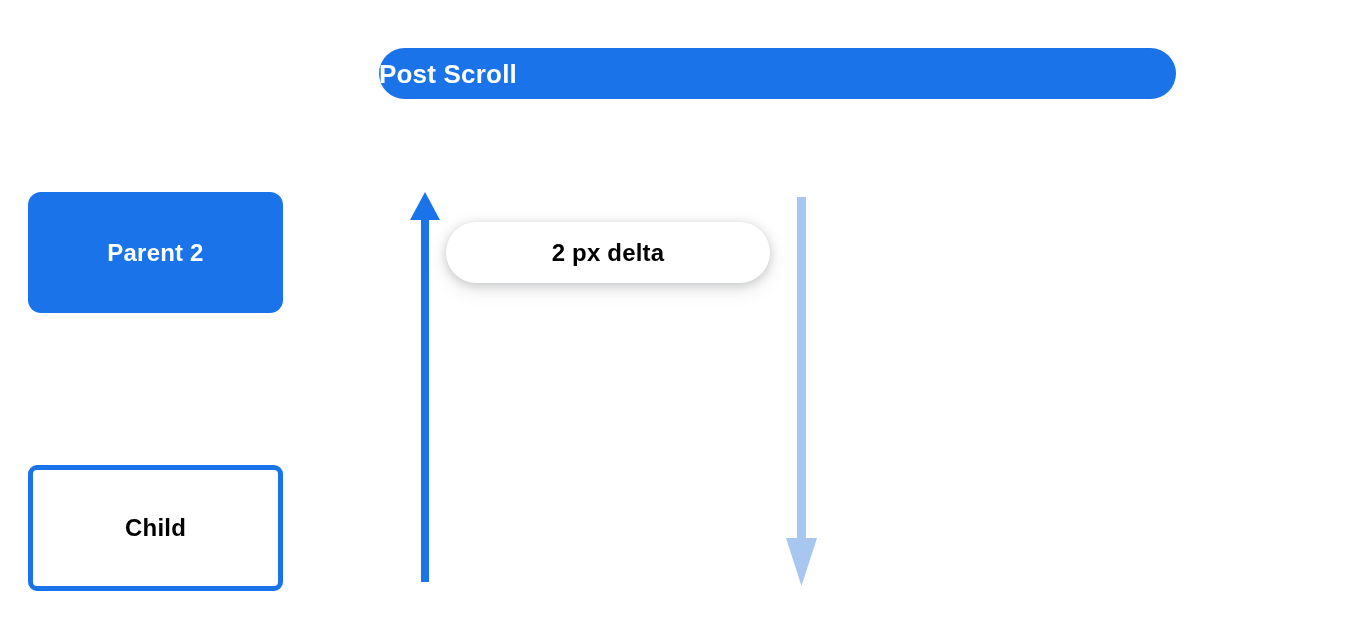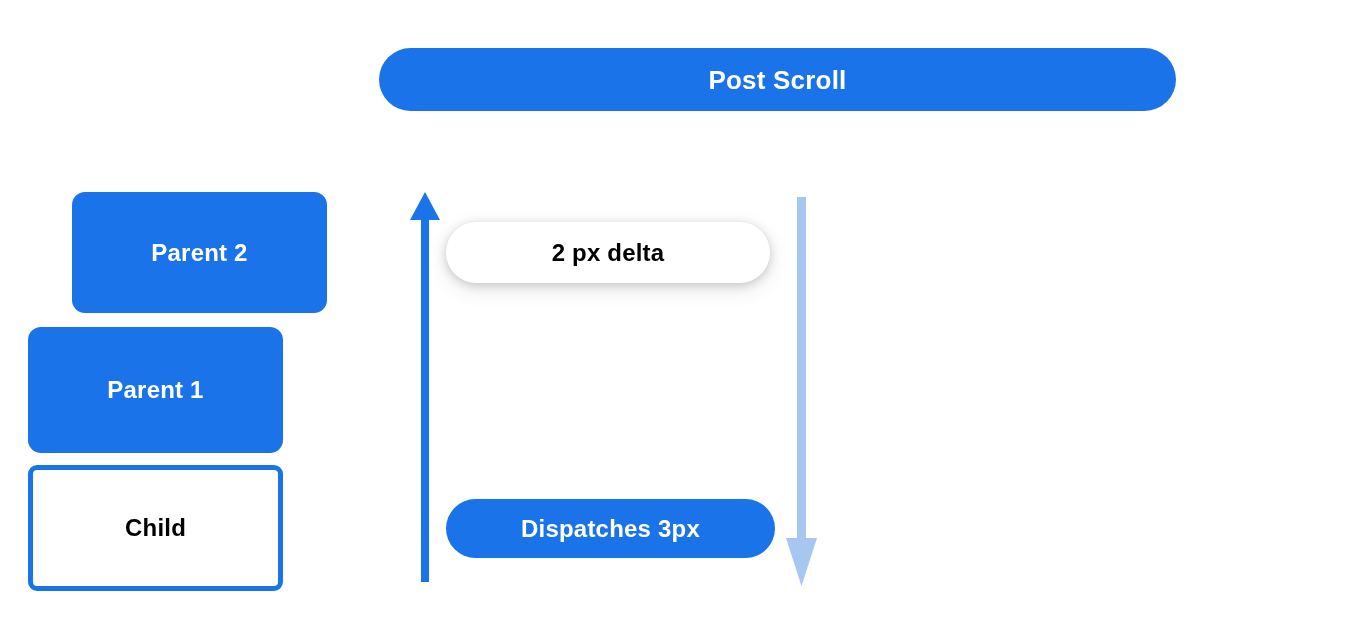--- a/index.html
+++ b/index.html
@@ -19,26 +19,25 @@
     height: 624px;
     background: #ffffff;
   }
 
   
   .banner {
     position: absolute;
     left: 379px;
     top: 48px;
     width: 797px;
-    height: 63px;
+    height: 51px;
     background: #1a73e8;
     border-radius: 32px;
     display: flex;
     align-items: center;
-    justify-content: center;
   }
   .banner-label {
     color: #ffffff;
     font-size: 26px;
     font-weight: bold;
     letter-spacing: 0.2px;
     line-height: 1;
   }
 
   
@@ -66,21 +65,21 @@
   }
   .stack-box.outlined {
     background: #ffffff;
     border: 5px solid #1a73e8;
     border-radius: 9px;
   }
   .stack-box.outlined .box-label {
     color: #000000;
   }
 
-  #box-parent-2 { top: 192px; height: 121px; margin-left: 44px; }
+  #box-parent-2 { top: 192px; height: 121px; }
   #box-parent-1 { top: 327px; height: 126px; }
   #box-child    { top: 465px; height: 126px; }
 
   
   .arrow-svg {
     position: absolute;
     overflow: visible;
   }
   #arrow-up-wrap   { left: 405px; top: 190px; width: 40px; height: 400px; }
   #arrow-down-wrap { left: 783px; top: 190px; width: 40px; height: 400px; }
@@ -127,39 +126,33 @@
 <div id="canvas">
 
   <div class="banner">
     <span class="banner-label">Post Scroll</span>
   </div>
 
   <div class="stack-box filled" id="box-parent-2">
     <span class="box-label">Parent 2</span>
   </div>
 
-  <div class="stack-box filled" id="box-parent-1">
-    <span class="box-label">Parent 1</span>
-  </div>
 
   <div class="stack-box outlined" id="box-child">
     <span class="box-label">Child</span>
   </div>
 
   <svg class="arrow-svg" id="arrow-up-wrap" viewBox="0 0 40 400">
     <rect x="16" y="26" width="8" height="366" fill="#1a73e8"></rect>
     <polygon points="20,2 35,30 5,30" fill="#1a73e8"></polygon>
   </svg>
 
   <svg class="arrow-svg" id="arrow-down-wrap" viewBox="0 0 40 400">
     <rect x="14" y="7" width="9" height="342" fill="#a8c7f0"></rect>
     <polygon points="18.5,396 3,348 34,348" fill="#a8c7f0"></polygon>
   </svg>
 
   <div class="pill" id="pill-delta">
     <span class="pill-label">2 px delta</span>
   </div>
 
-  <div class="pill" id="pill-dispatches">
-    <span class="pill-label">Dispatches 3px</span>
-  </div>
 
 </div>
 
 </body></html>

